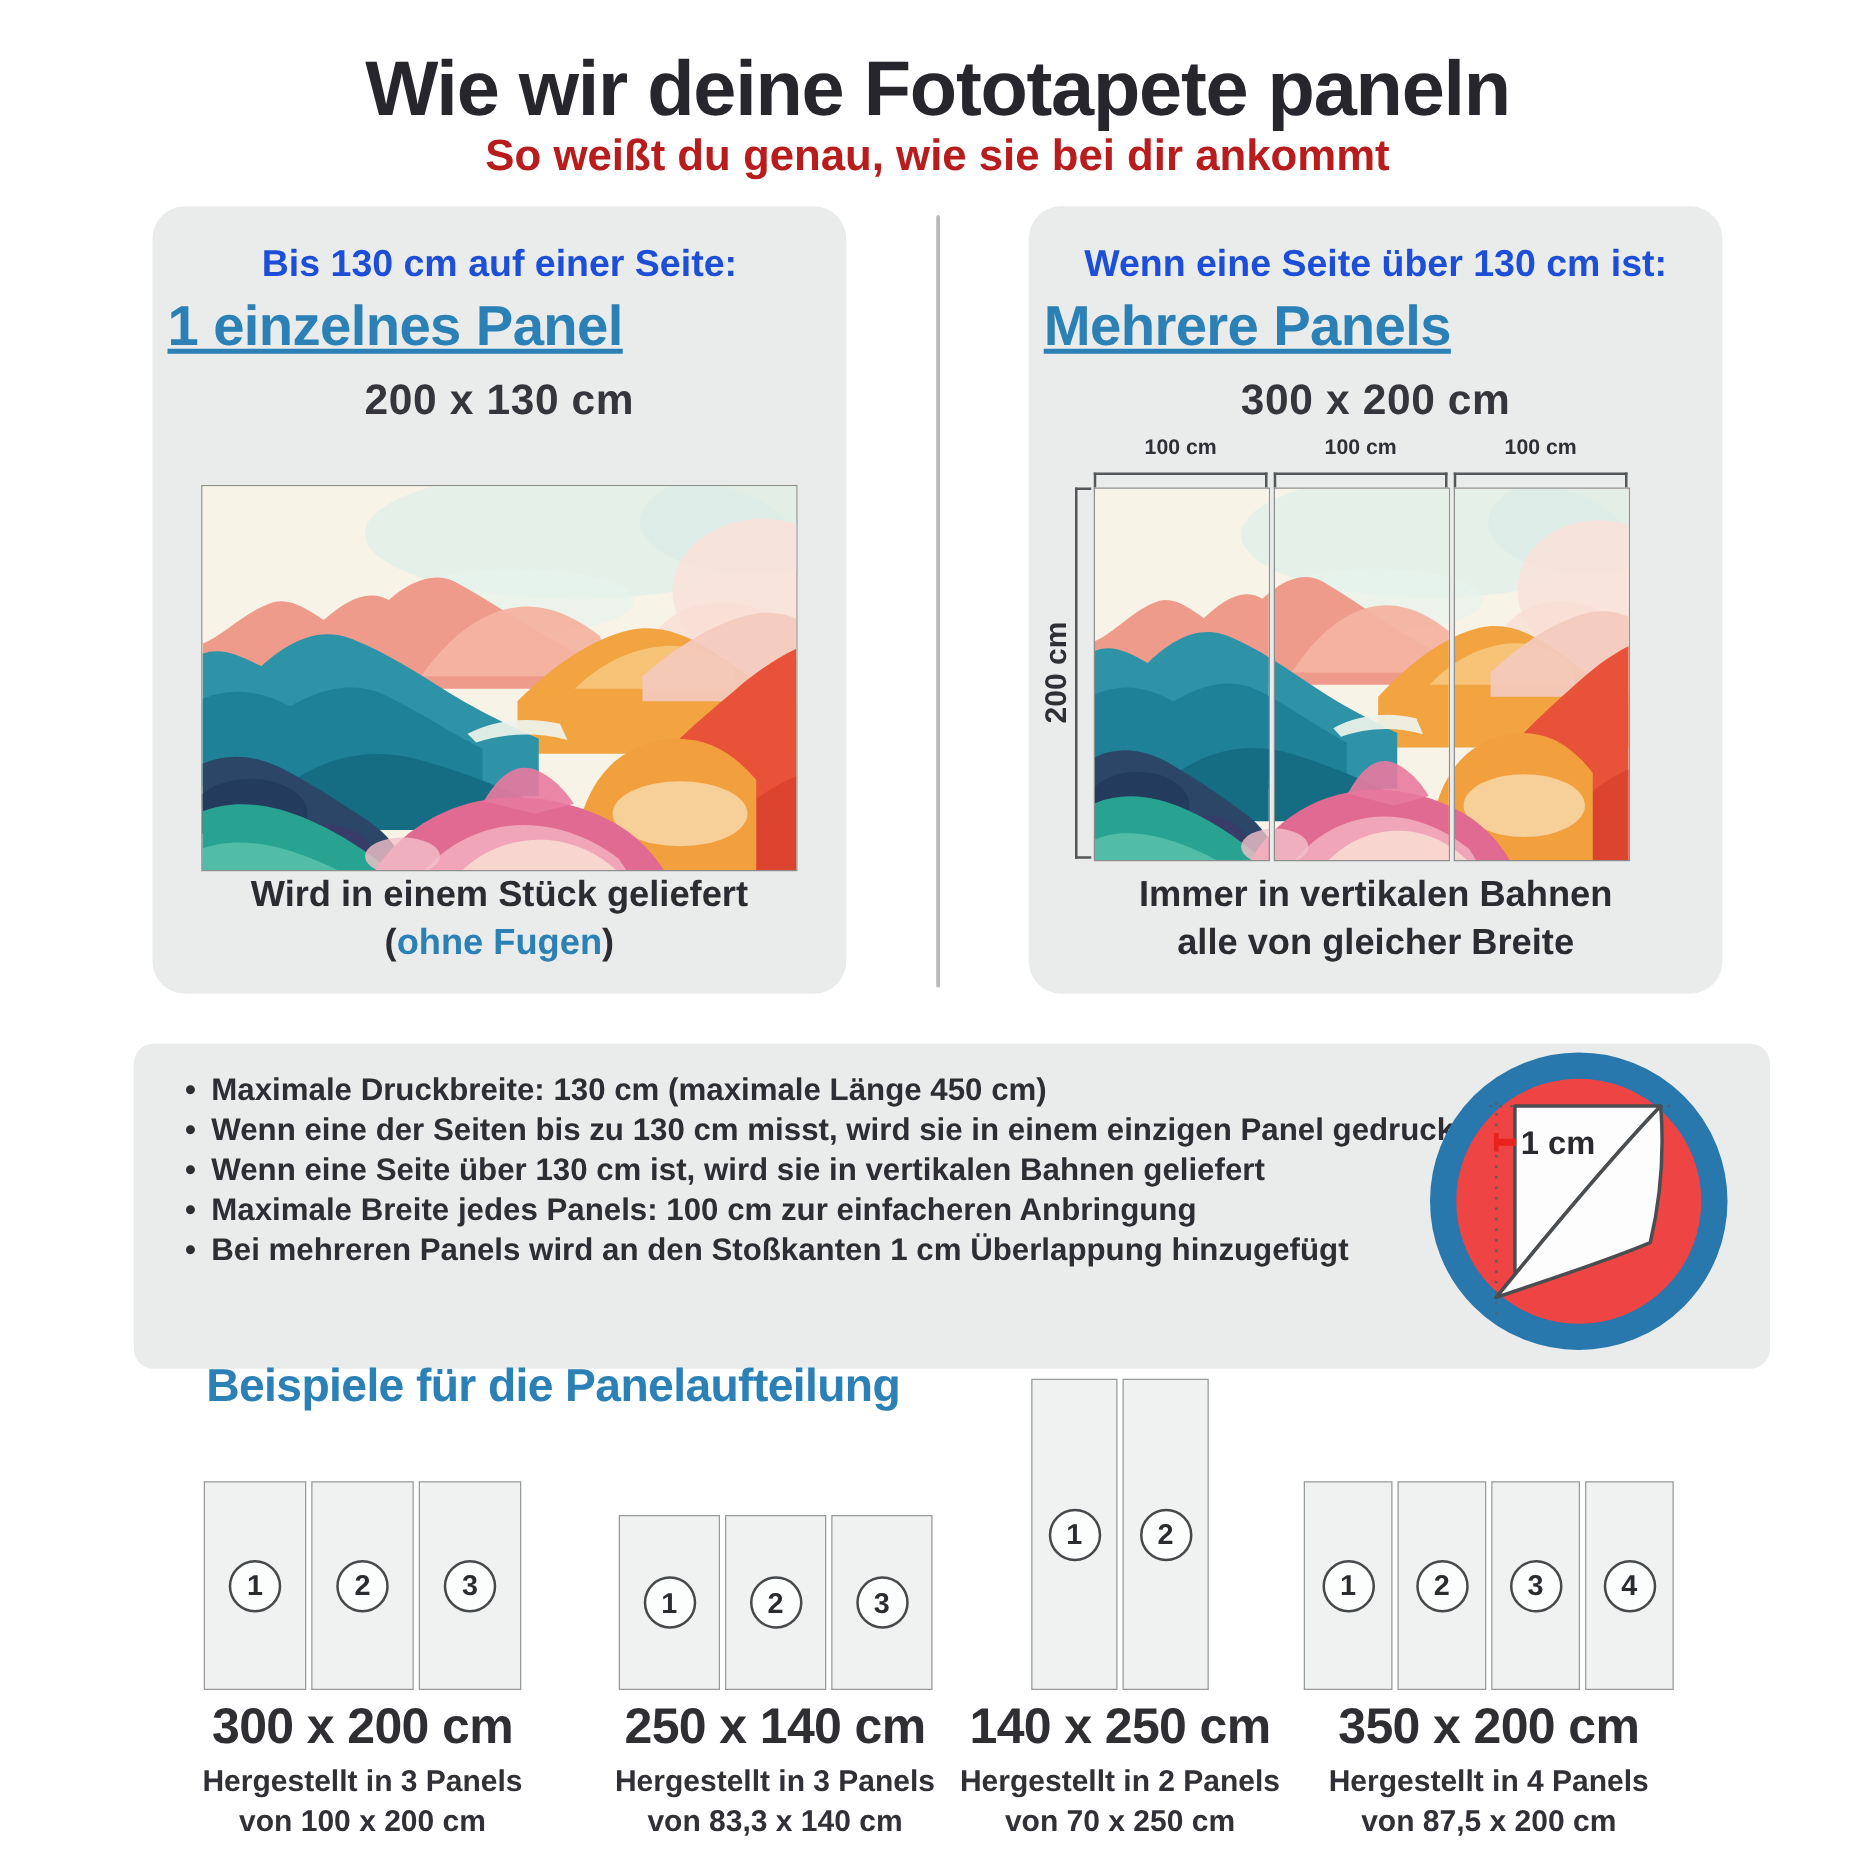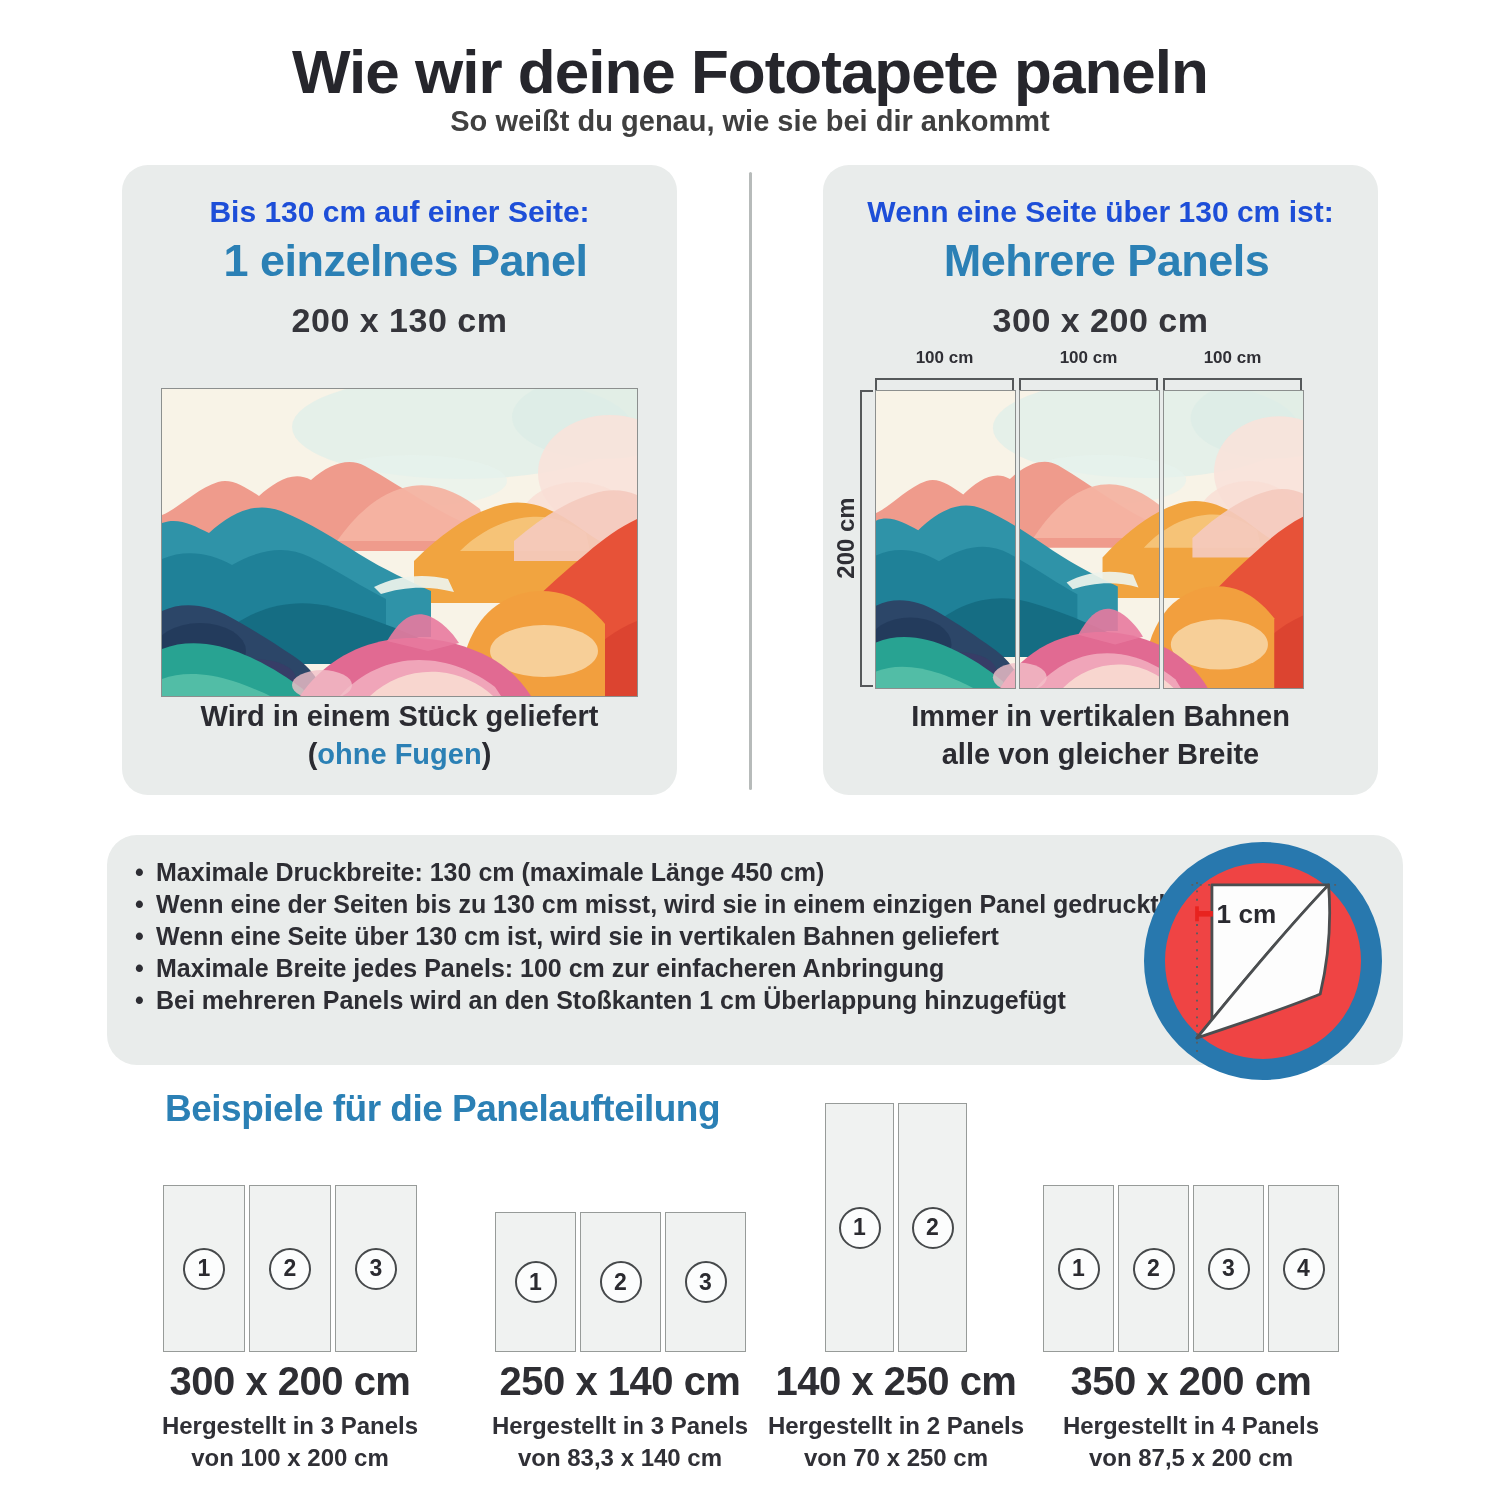--- a/index.html
+++ b/index.html
@@ -12,51 +12,51 @@
     --line:#55585a;
   }
   html,body{margin:0;padding:0;background:#fff;}
   .stage{position:relative;width:1500px;height:1500px;background:#ffffff;overflow:hidden;
          font-family:"Liberation Sans",sans-serif;color:var(--ink);}
   .abs{position:absolute;}
 
   
   .title{top:36px;left:0;right:0;text-align:center;font-size:62px;font-weight:700;
          letter-spacing:-1px;color:#26262c;}
-  .subtitle{top:105px;left:0;right:0;text-align:center;font-size:29px;font-weight:700;color:#404040;}
+  .subtitle{top:105px;left:0;right:0;text-align:center;font-size:35px;font-weight:700;color:#b91c1c;}
 
   
   .card{top:165px;width:555px;height:630px;background:var(--card);border-radius:26px;}
   .card-left{left:122px;}
   .card-right{left:823px;}
   .divider{left:749px;top:172px;width:3px;height:618px;background:#b7bbba;border-radius:2px;}
 
   .cond{top:30px;left:0;right:0;text-align:center;font-size:30px;font-weight:700;color:#1d4ed8;}
-  .headline{top:70px;left:12px;right:0;text-align:center;font-size:45px;font-weight:700;color:var(--blue);letter-spacing:-0.5px;}
+  .headline{top:70px;left:12px;right:0;text-align:left;font-size:45px;font-weight:700;color:var(--blue);letter-spacing:-0.5px;text-decoration:underline;}
   .size-line{top:136px;left:0;right:0;text-align:center;font-size:34px;font-weight:700;color:var(--ink-soft);letter-spacing:0.5px;}
 
   .mural-frame{left:39px;top:223px;width:475px;height:307px;border:1px solid #8c8f8e;background:#f8f3e7;}
   .mural-frame svg{display:block;}
 
   .note{left:0;right:0;bottom:22px;text-align:center;font-size:29px;font-weight:700;line-height:38px;color:#2b2b31;}
   .note .hl{color:var(--blue);}
 
   
   .wlabel{top:183px;width:139px;text-align:center;font-size:17px;font-weight:600;color:#2f2f35;}
   .bracket-h{top:213px;width:135px;height:11px;border-top:2px solid var(--line);
              border-left:2px solid var(--line);border-right:2px solid var(--line);}
   .bracket-v{left:37px;top:225px;width:11px;height:293px;border-left:2px solid var(--line);
              border-top:2px solid var(--line);border-bottom:2px solid var(--line);}
   .hlabel{left:-38px;top:360px;width:120px;height:26px;text-align:center;font-size:24px;font-weight:600;
           color:#2f2f35;transform:rotate(-90deg);}
   .slice{top:225px;width:139px;height:297px;border:1px solid #8c8f8e;background:#f8f3e7;overflow:hidden;}
   .slice svg{position:absolute;top:0;}
 
   
-  .info{left:107px;top:835px;width:1296px;height:230px;background:var(--card);border-radius:30px;}
+  .info{left:107px;top:835px;width:1296px;height:260px;background:var(--card);border-radius:16px;padding-left:13px;}
   .info ul{margin:0;padding:22px 0 0 26px;width:1040px;list-style:none;}
   .info li{position:relative;padding-left:23px;font-size:25px;font-weight:700;color:#2d2d33;line-height:31px;margin-bottom:1px;}
   .info li::before{content:"\2022";position:absolute;left:2px;top:0;}
 
   
   .ring{left:1144px;top:842px;width:238px;height:238px;box-sizing:border-box;border-radius:50%;
         background:#ef4444;border:21px solid #2878ae;z-index:2;}
   .ring svg{position:absolute;left:18px;top:6px;}
 
   

